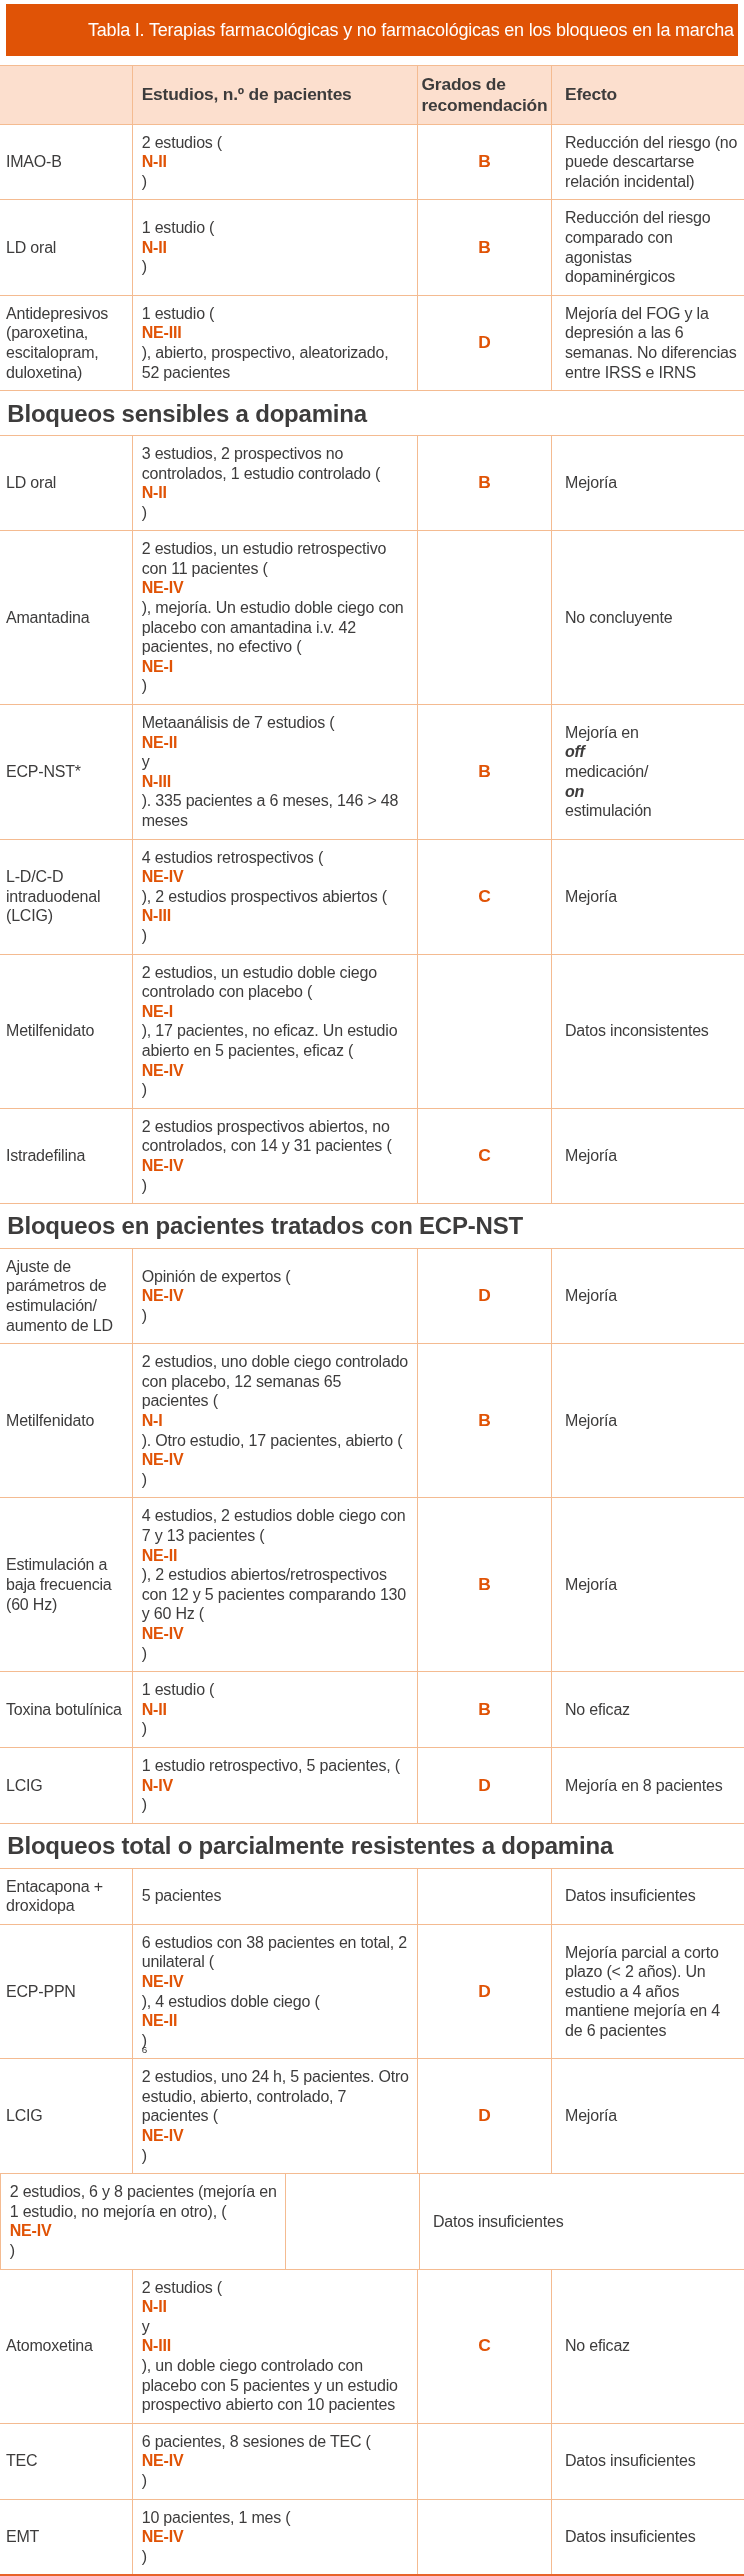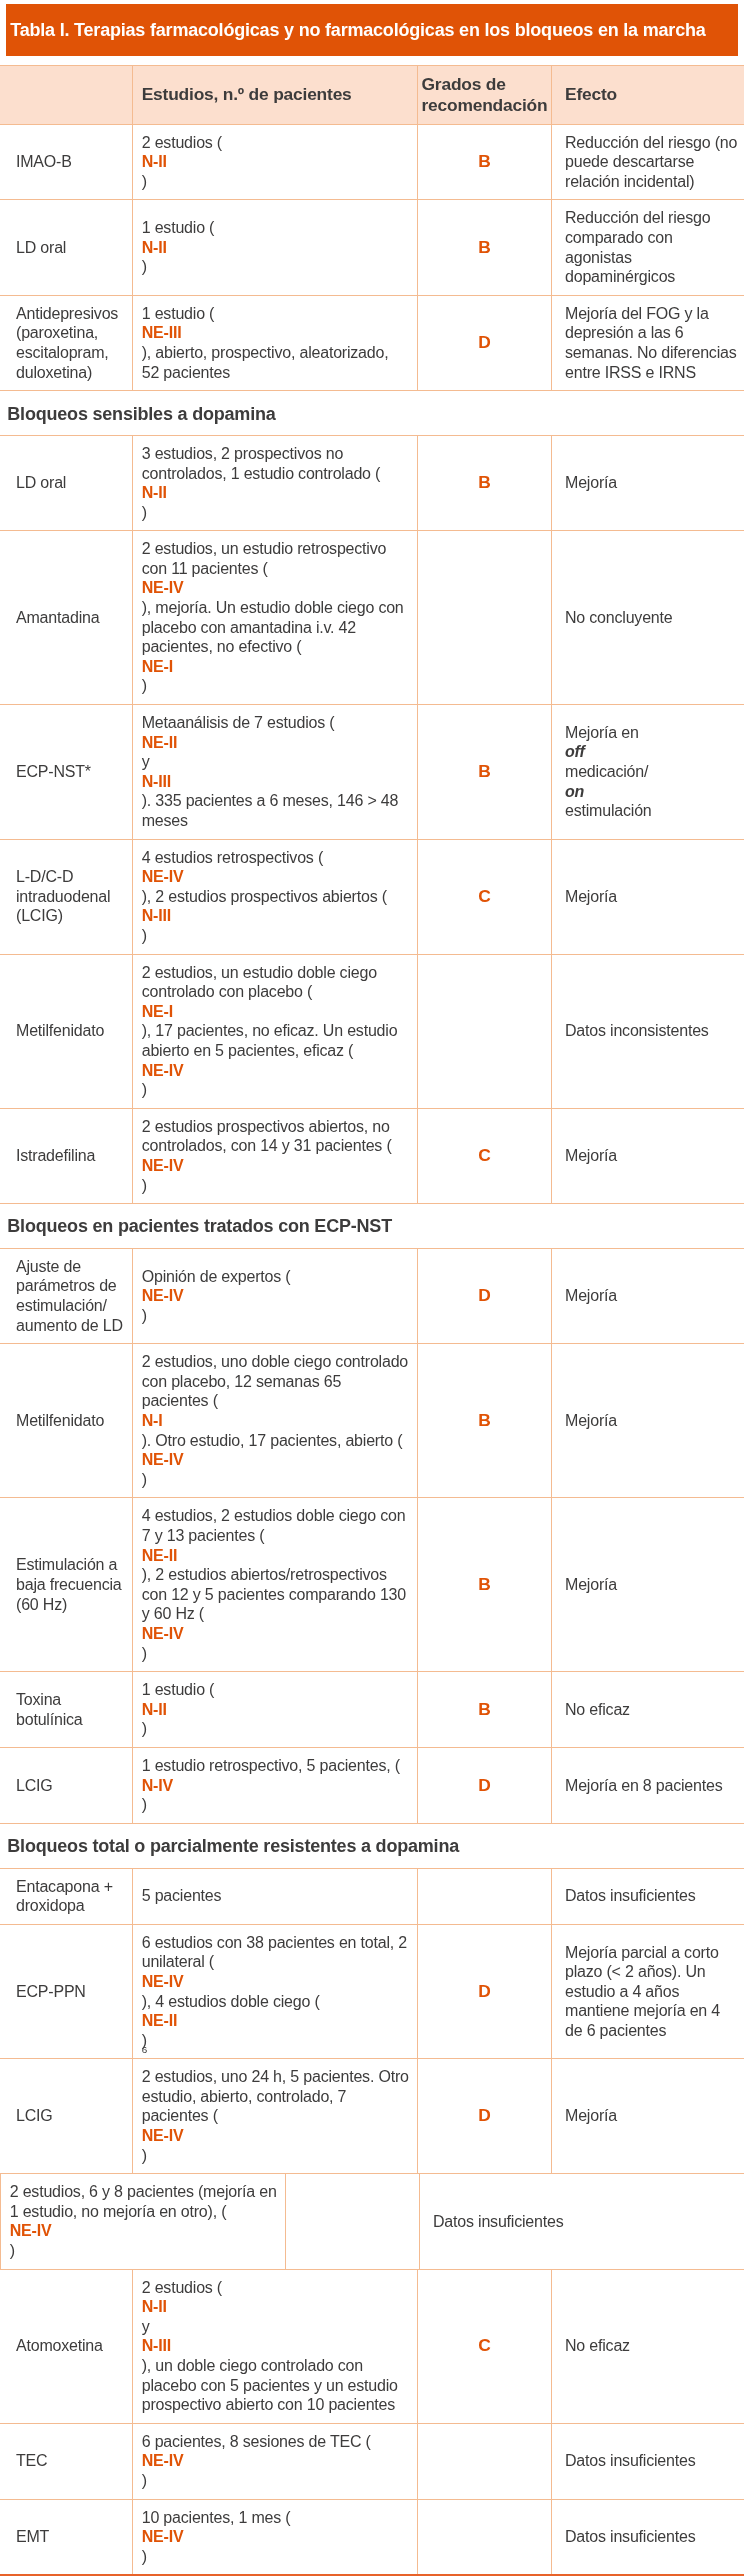--- a/index.html
+++ b/index.html
@@ -15,59 +15,59 @@
   body{
     width:744px;
     font-family:"Liberation Sans", sans-serif;
     color:var(--txt);
     letter-spacing:-0.2px;
   }
   .banner{
     margin:4.4px 5.8px 8.7px 5.8px;
     background:var(--orange);
     color:#ffffff;
-    font-weight:bold;
+    font-weight:normal;
     font-size:18px;
     line-height:22.5px;
-    text-align:left;
+    text-align:right;
     padding:14.5px 4.4px;
     white-space:nowrap;
   }
   .table{
     width:744px;
     border-bottom:4.4px solid var(--rule);
   }
   .trow{
     display:flex;
     border-top:1.5px solid var(--line);
     width:100%;
   }
   .cell{
     padding:8px 7.3px;
     font-size:16px;
     line-height:19.6px;
     display:flex;
     flex-direction:column;
     justify-content:center;
   }
-  .c1{width:132px;padding-left:16px;padding-right:3.6px;}
+  .c1{width:132px;padding-left:6px;padding-right:3.6px;}
   .c2{width:285px;border-left:1.5px solid var(--line);padding-left:8.7px;padding-right:7.3px;}
   .c3{width:134px;border-left:1.5px solid var(--line);text-align:left;align-items:center;}
   .c4{width:193px;border-left:1.5px solid var(--line);padding-left:13px;padding-right:5.8px;}
   .header-row{background:var(--peach);}
   .header-row .cell{
     font-weight:bold;
     font-size:17.4px;
     line-height:20.4px;
     min-height:58px;
   }
   .section-row .cell-full{
     width:100%;
     font-weight:bold;
-    font-size:18px;
+    font-size:24px;
     line-height:20.4px;
     padding:12.4px 7.3px 11px 7.3px;
   }
   .grade{
     color:var(--orange);
     font-weight:bold;
     font-size:17.4px;
   }
   .acc{color:var(--orange);font-weight:bold;font-style:normal;}
   sup{font-size:0.62em;vertical-align:super;line-height:0;}

